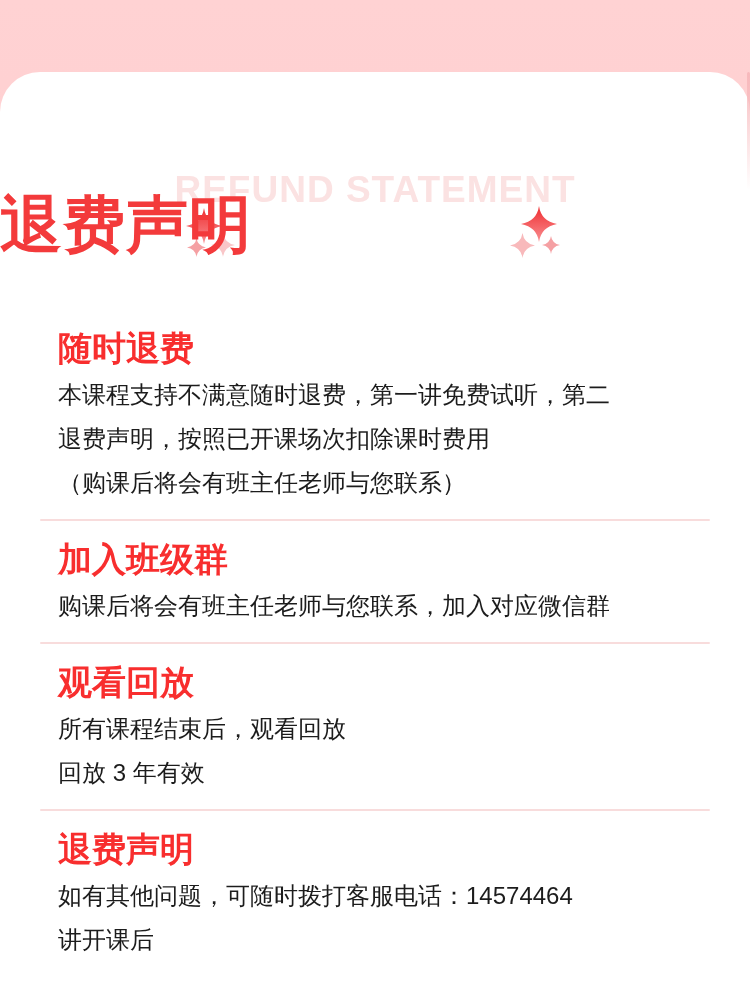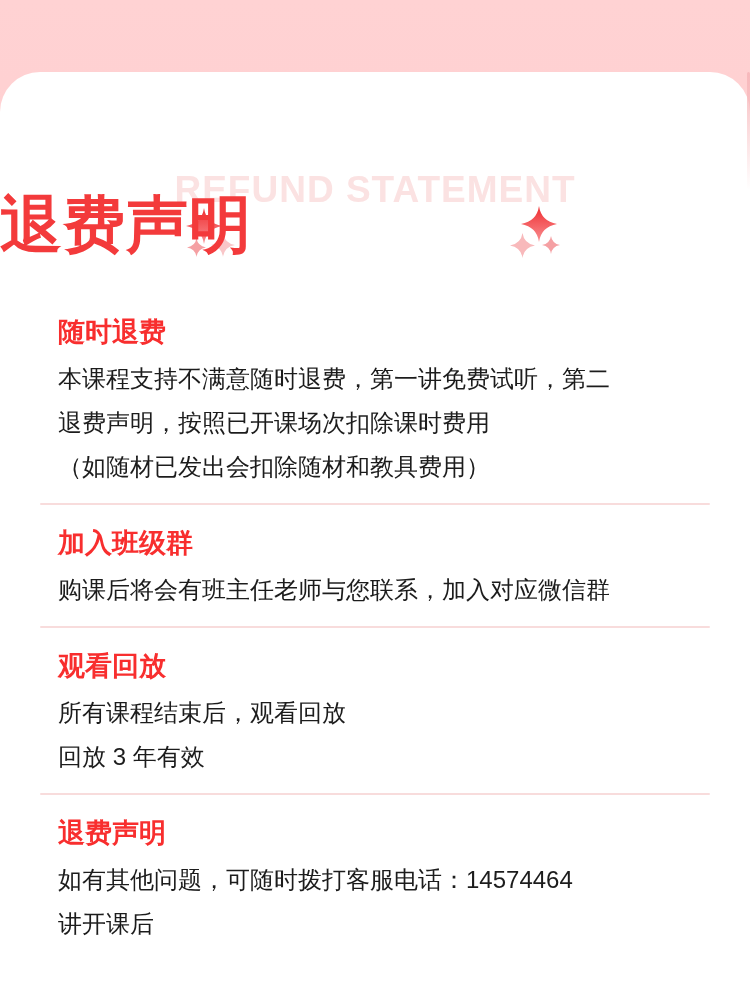--- a/index.html
+++ b/index.html
@@ -43,25 +43,25 @@
     color:#f33a3b;
     line-height:70px;
     letter-spacing:1px;
   }
   .sparkle { position:absolute; }
   
   .content {
     padding:0 58px;
   }
   .section-heading {
-    font-size:27px;
+    font-size:34px;
     font-weight:700;
     color:#f82e2e;
     line-height:40px;
-    margin:0 0 5px 0;
+    margin:16px 0 5px 0;
   }
   .section-body { margin:0; }
   .section-body-line {
     font-size:24px;
     color:#1c1c1c;
     line-height:44px;
     white-space:nowrap;
   }
   .divider {
     height:2px;
@@ -123,21 +123,21 @@
         <path d="M50 0 Q56 42 100 50 Q56 58 50 100 Q44 58 0 50 Q44 42 50 0 Z" fill="#f5a0a3"></path>
       </svg>
     </div>
 
     <div class="content">
   <div class="section">
     <h2 class="section-heading">随时退费</h2>
     <div class="section-body">
             <div class="section-body-line">本课程支持不满意随时退费，第一讲免费试听，第二</div>
             <div class="section-body-line">退费声明，按照已开课场次扣除课时费用</div>
-            <div class="section-body-line">（如随材已发出会扣除随材和教具费用）</div>
+            <div class="section-body-line">（购课后将会有班主任老师与您联系）</div>
           </div>
   </div>
 <div class="divider"></div>
   <div class="section">
     <h2 class="section-heading">加入班级群</h2>
     <div class="section-body">
             <div class="section-body-line">购课后将会有班主任老师与您联系，加入对应微信群</div>
           </div>
   </div>
 <div class="divider"></div>

